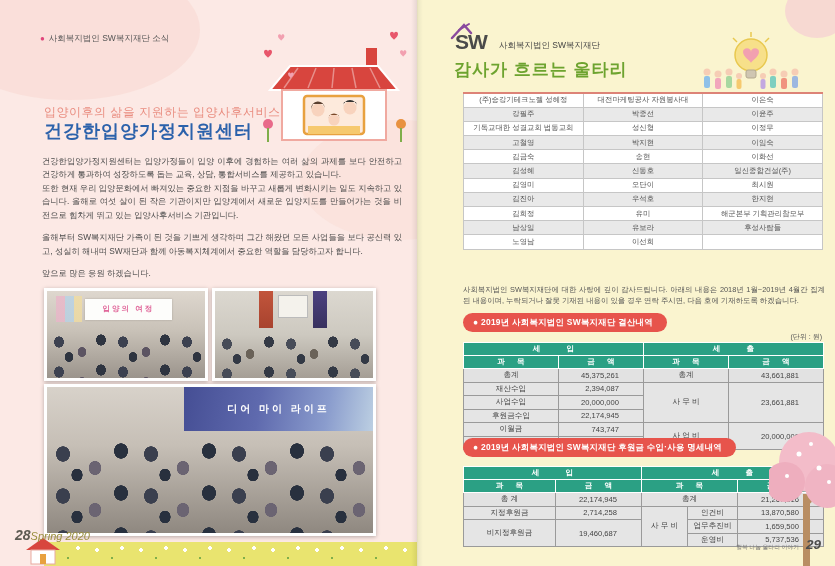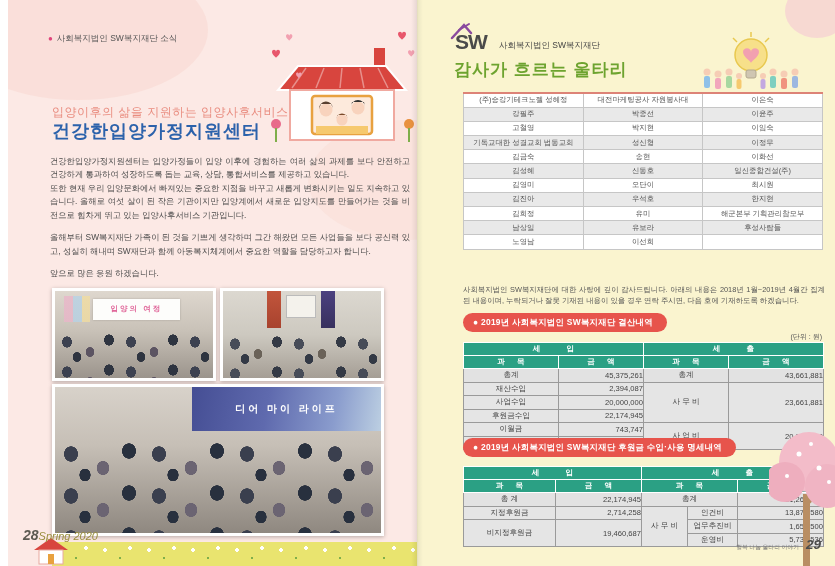--- a/index.html
+++ b/index.html
@@ -1,19 +1,19 @@
 <!DOCTYPE html>
 <html><head>
 <meta charset="utf-8">
 <style>
   * { margin:0; padding:0; box-sizing:border-box; }
   html,body { width:835px; height:566px; }
   body { font-family:"Liberation Sans", sans-serif; position:relative; background:#fff; overflow:hidden; }
   .page { position:absolute; top:0; height:566px; overflow:hidden; }
-  .page-left  { left:8px; width:488px; background:#fce9e5; }
+  .page-left  { left:0; width:488px; background:#fce9e5; }
   .page-right { left:417px; width:418px; background:#faf4cf; }
   .spine { position:absolute; left:411px; top:0; width:12px; height:566px;
            background:linear-gradient(90deg, rgba(0,0,0,0) 0%, rgba(0,0,0,.07) 45%, rgba(0,0,0,.10) 50%, rgba(0,0,0,.05) 60%, rgba(0,0,0,0) 100%); z-index:5; }
   .blob { position:absolute; border-radius:50%; }
 
   
   .kicker { position:absolute; left:40px; top:33px; font-size:8.5px; color:#555; }
   .kicker .dot { color:#e0457b; font-size:8px; margin-right:4px; }
   .badge { position:absolute; left:44px; top:80px; background:#ee7d70; color:#fff;
            font-size:8px; font-weight:bold; padding:3px 11px; border-radius:10px; letter-spacing:.5px; }
@@ -90,21 +90,21 @@
   .unit-2 { top:457px; }
 
   table.fin { position:absolute; left:46px; width:360px; border-collapse:collapse; table-layout:fixed;
               font-size:7.6px; color:#444; border:1px solid #8a8a8a; }
   .fin-1 { top:342px; }
   .fin-2 { top:466px; }
   table.fin th { background:#2ba084; color:#fff; font-weight:bold; height:13px; border:1px solid #fff; }
   table.fin tr.h1 th { letter-spacing:12px; text-indent:12px; }
   table.fin tr.h2 th { letter-spacing:5px; text-indent:5px; }
   table.fin td { border:0.5px solid #9a9a9a; height:13.5px; text-align:center; background:#e5e5e5; }
-  table.fin td.amt { text-align:right; padding-right:0; }
+  table.fin td.amt { text-align:right; padding-right:24px; }
   table.fin tr.total td { background:#e2e2e2; }
 
   .footer-right { position:absolute; right:14px; top:537px; color:#555; display:flex; align-items:baseline; }
   .footer-right .mini { font-size:5.8px; color:#777; margin-right:7px; }
   .footer-right .num { font-size:13.5px; font-weight:bold; font-style:italic; color:#4c4c4c; }
   .tree-illo { position:absolute; right:-6px; top:424px; }
   .corner-blob { position:absolute; right:-14px; top:-16px; width:64px; height:54px; background:#f7d9d2; border-radius:50%; }
 </style>
 </head>
 <body>
@@ -230,28 +230,28 @@
           <td>(주)승강기테크노젤 성혜정</td>
           <td>대전마케팅공사 자원봉사대</td>
           <td>이은숙</td>
         </tr>
         <tr>
           <td>강필주</td>
           <td>박종선</td>
           <td>이윤주</td>
         </tr>
         <tr>
+          <td>기독교대한 성결교회 법동교회</td>
+          <td>성신형</td>
+          <td>이정무</td>
+        </tr>
+        <tr>
           <td>고철영</td>
           <td>박지현</td>
           <td>이임숙</td>
-        </tr>
-        <tr>
-          <td>기독교대한 성결교회 법동교회</td>
-          <td>성신형</td>
-          <td>이정무</td>
         </tr>
         <tr>
           <td>김금숙</td>
           <td>송현</td>
           <td>이화선</td>
         </tr>
         <tr>
           <td>김성혜</td>
           <td>신동호</td>
           <td>일신종합건설(주)</td>

